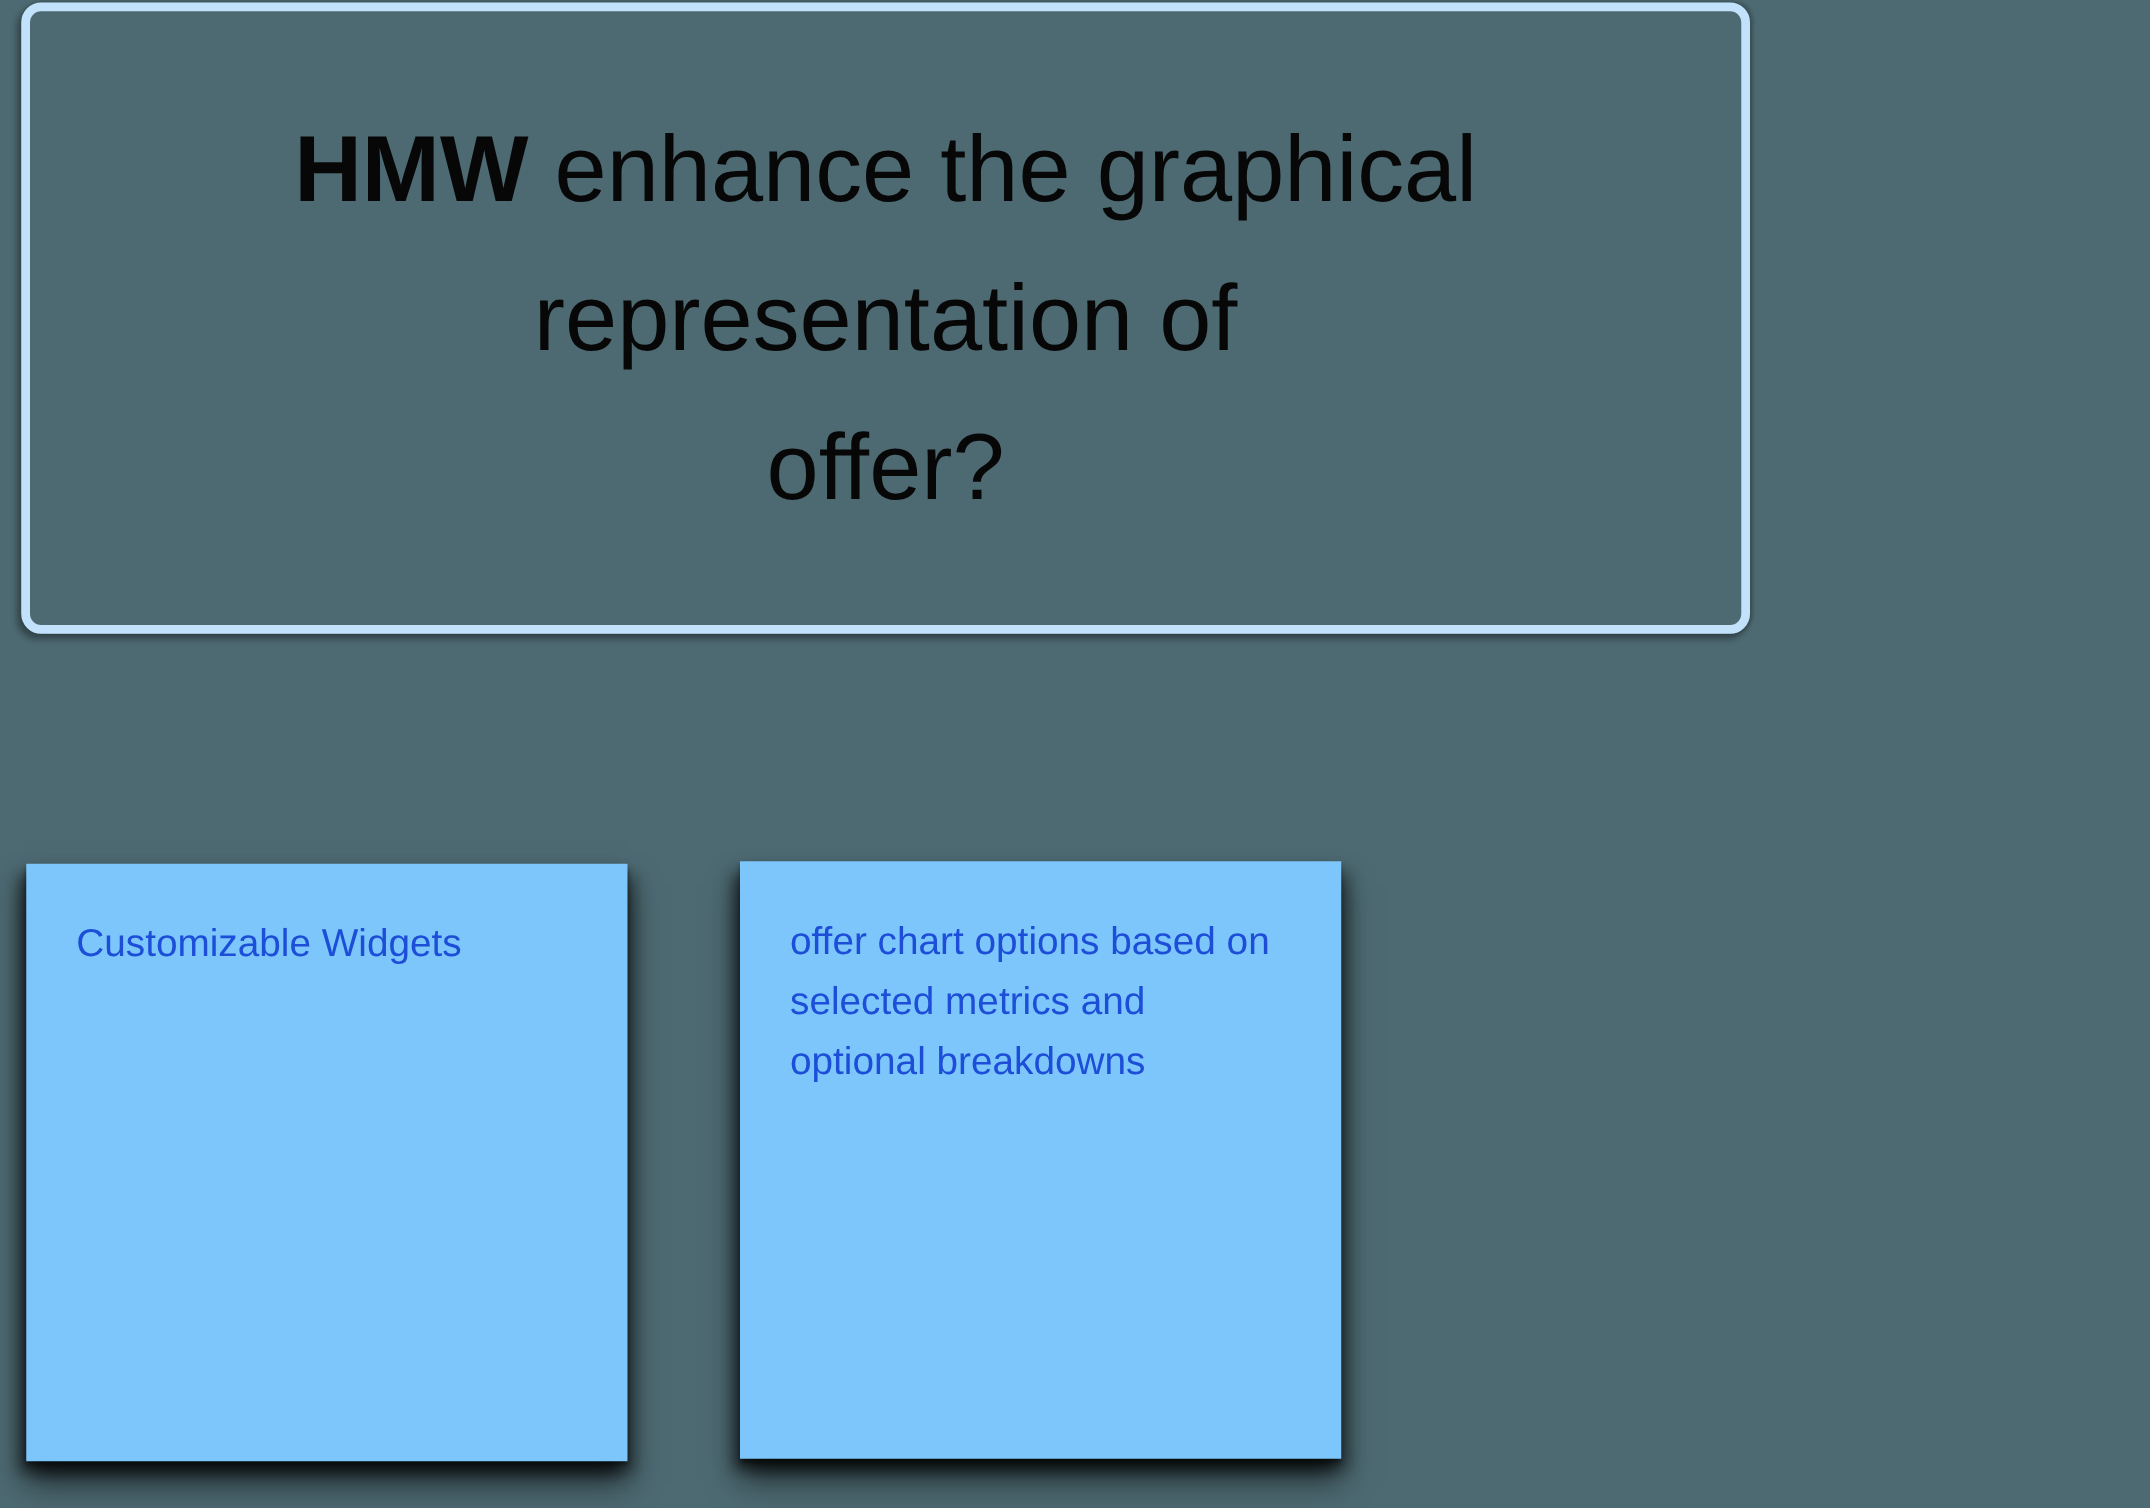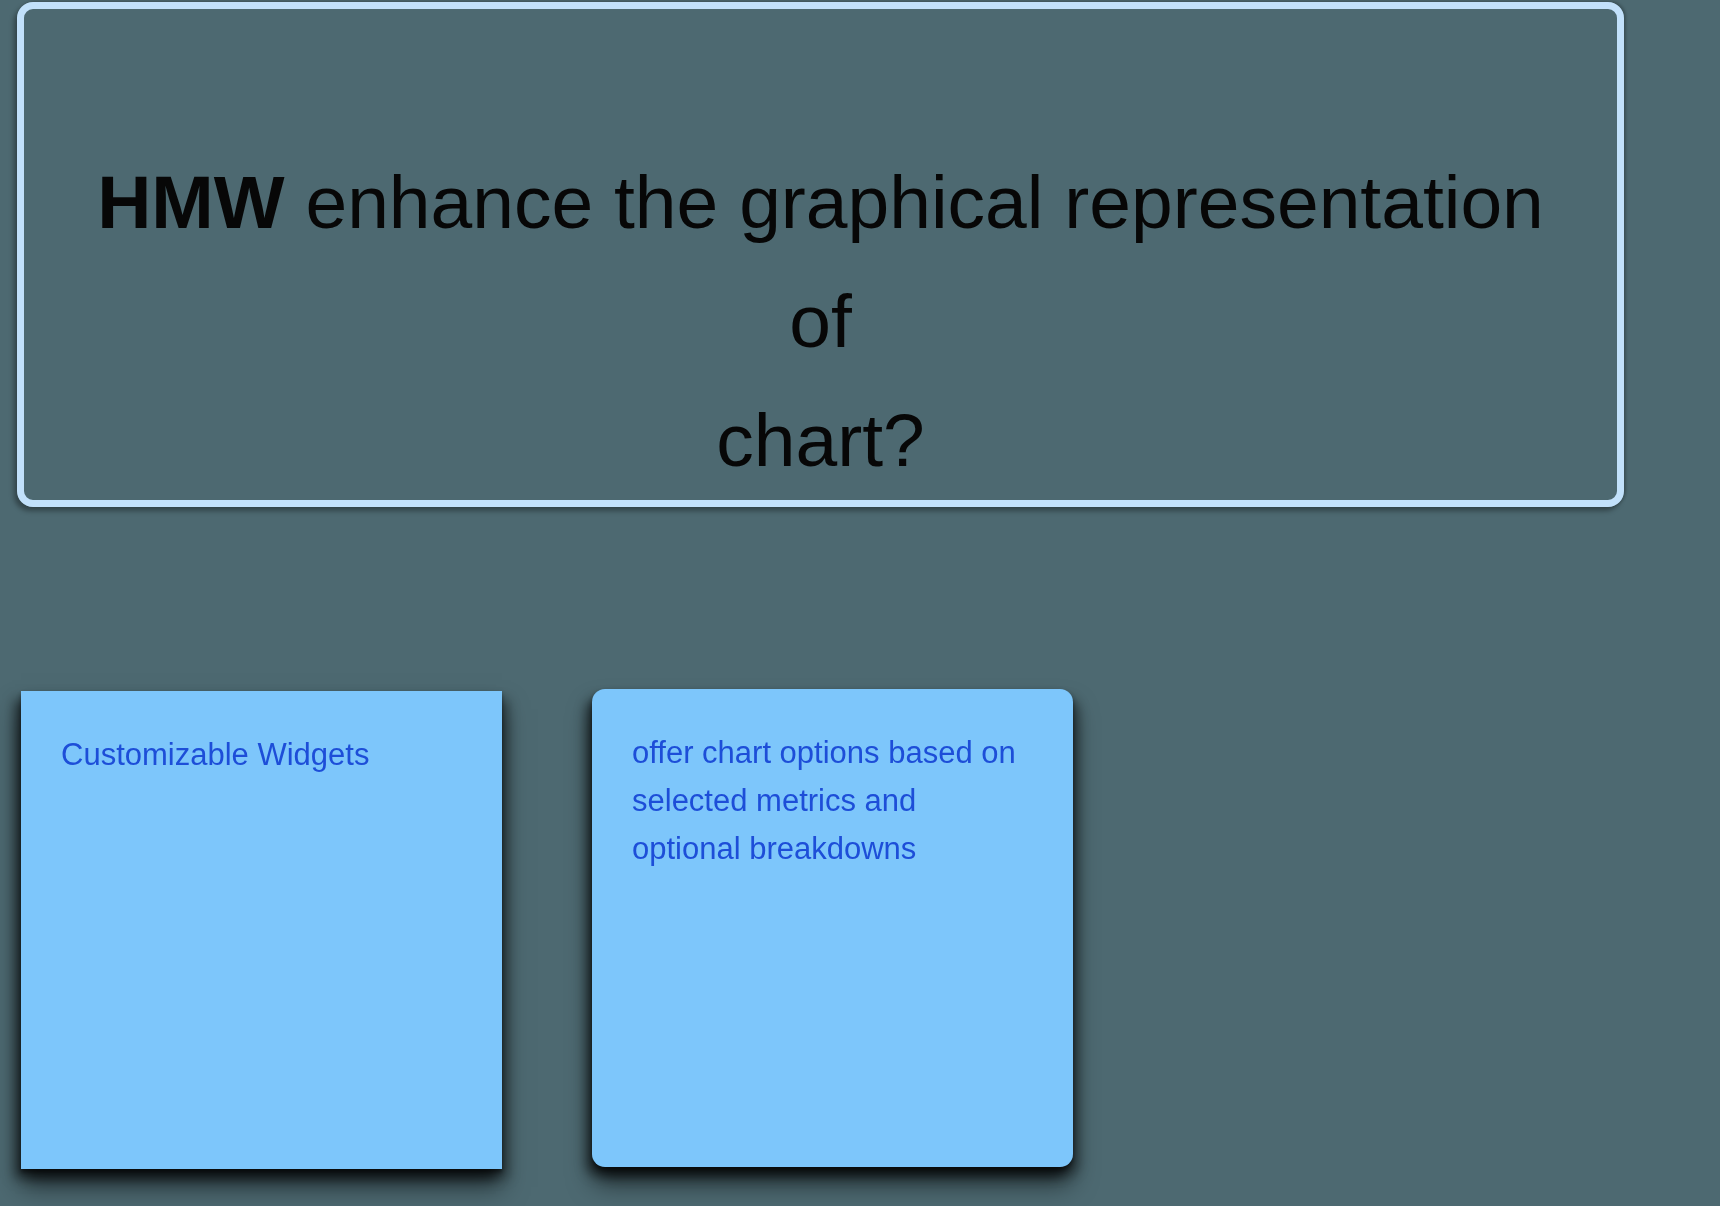--- a/index.html
+++ b/index.html
@@ -15,27 +15,27 @@
     position: relative;
     width: 1720px;
     height: 1206px;
     background: #4D6971;
   }
   
   .hmw-frame {
     position: absolute;
     left: 17px;
     top: 2px;
-    width: 1607px;
+    width: 1383px;
     height: 505px;
     box-sizing: border-box;
     border: 7px solid #C2E1FB;
     border-radius: 16px;
     display: flex;
-    align-items: flex-end;
+    align-items: center;
     justify-content: center;
     box-shadow: -3px 4px 5px rgba(0,0,0,0.35), 2px -1px 3px rgba(0,0,0,0.22);
   }
   .hmw-question {
     width: 92%;
     text-align: center;
     color: #070707;
     font-size: 75px;
     line-height: 119px;
     font-weight: 400;
@@ -55,31 +55,31 @@
     color: #1d4ed8;
     font-size: 31px;
     line-height: 48px;
     box-shadow:
       0 3px 4px rgba(0,0,0,0.45),
       -6px 9px 11px rgba(0,0,0,0.5),
       6px 9px 11px rgba(0,0,0,0.35),
       0 18px 24px rgba(0,0,0,0.5);
   }
   .sticky-1 { left: 21px;  top: 691px; }
-  .sticky-2 { left: 592px; top: 689px; border-radius: 13px; }
+  .sticky-2 { left: 592px; top: 689px; }
 </style>
 </head>
 <body>
 
 <div class="board">
 
   <div class="hmw-frame">
     <div class="hmw-question">
       <span class="bold">HMW</span><span> enhance the graphical representation of</span><br>
-      <span>chart?</span>
+      <span>offer?</span>
     </div>
   </div>
 
   <div class="sticky sticky-1">
     <span>Customizable Widgets</span>
   </div>
 
   <div class="sticky sticky-2">
     <span>offer chart options based on selected metrics and optional breakdowns</span>
   </div>

